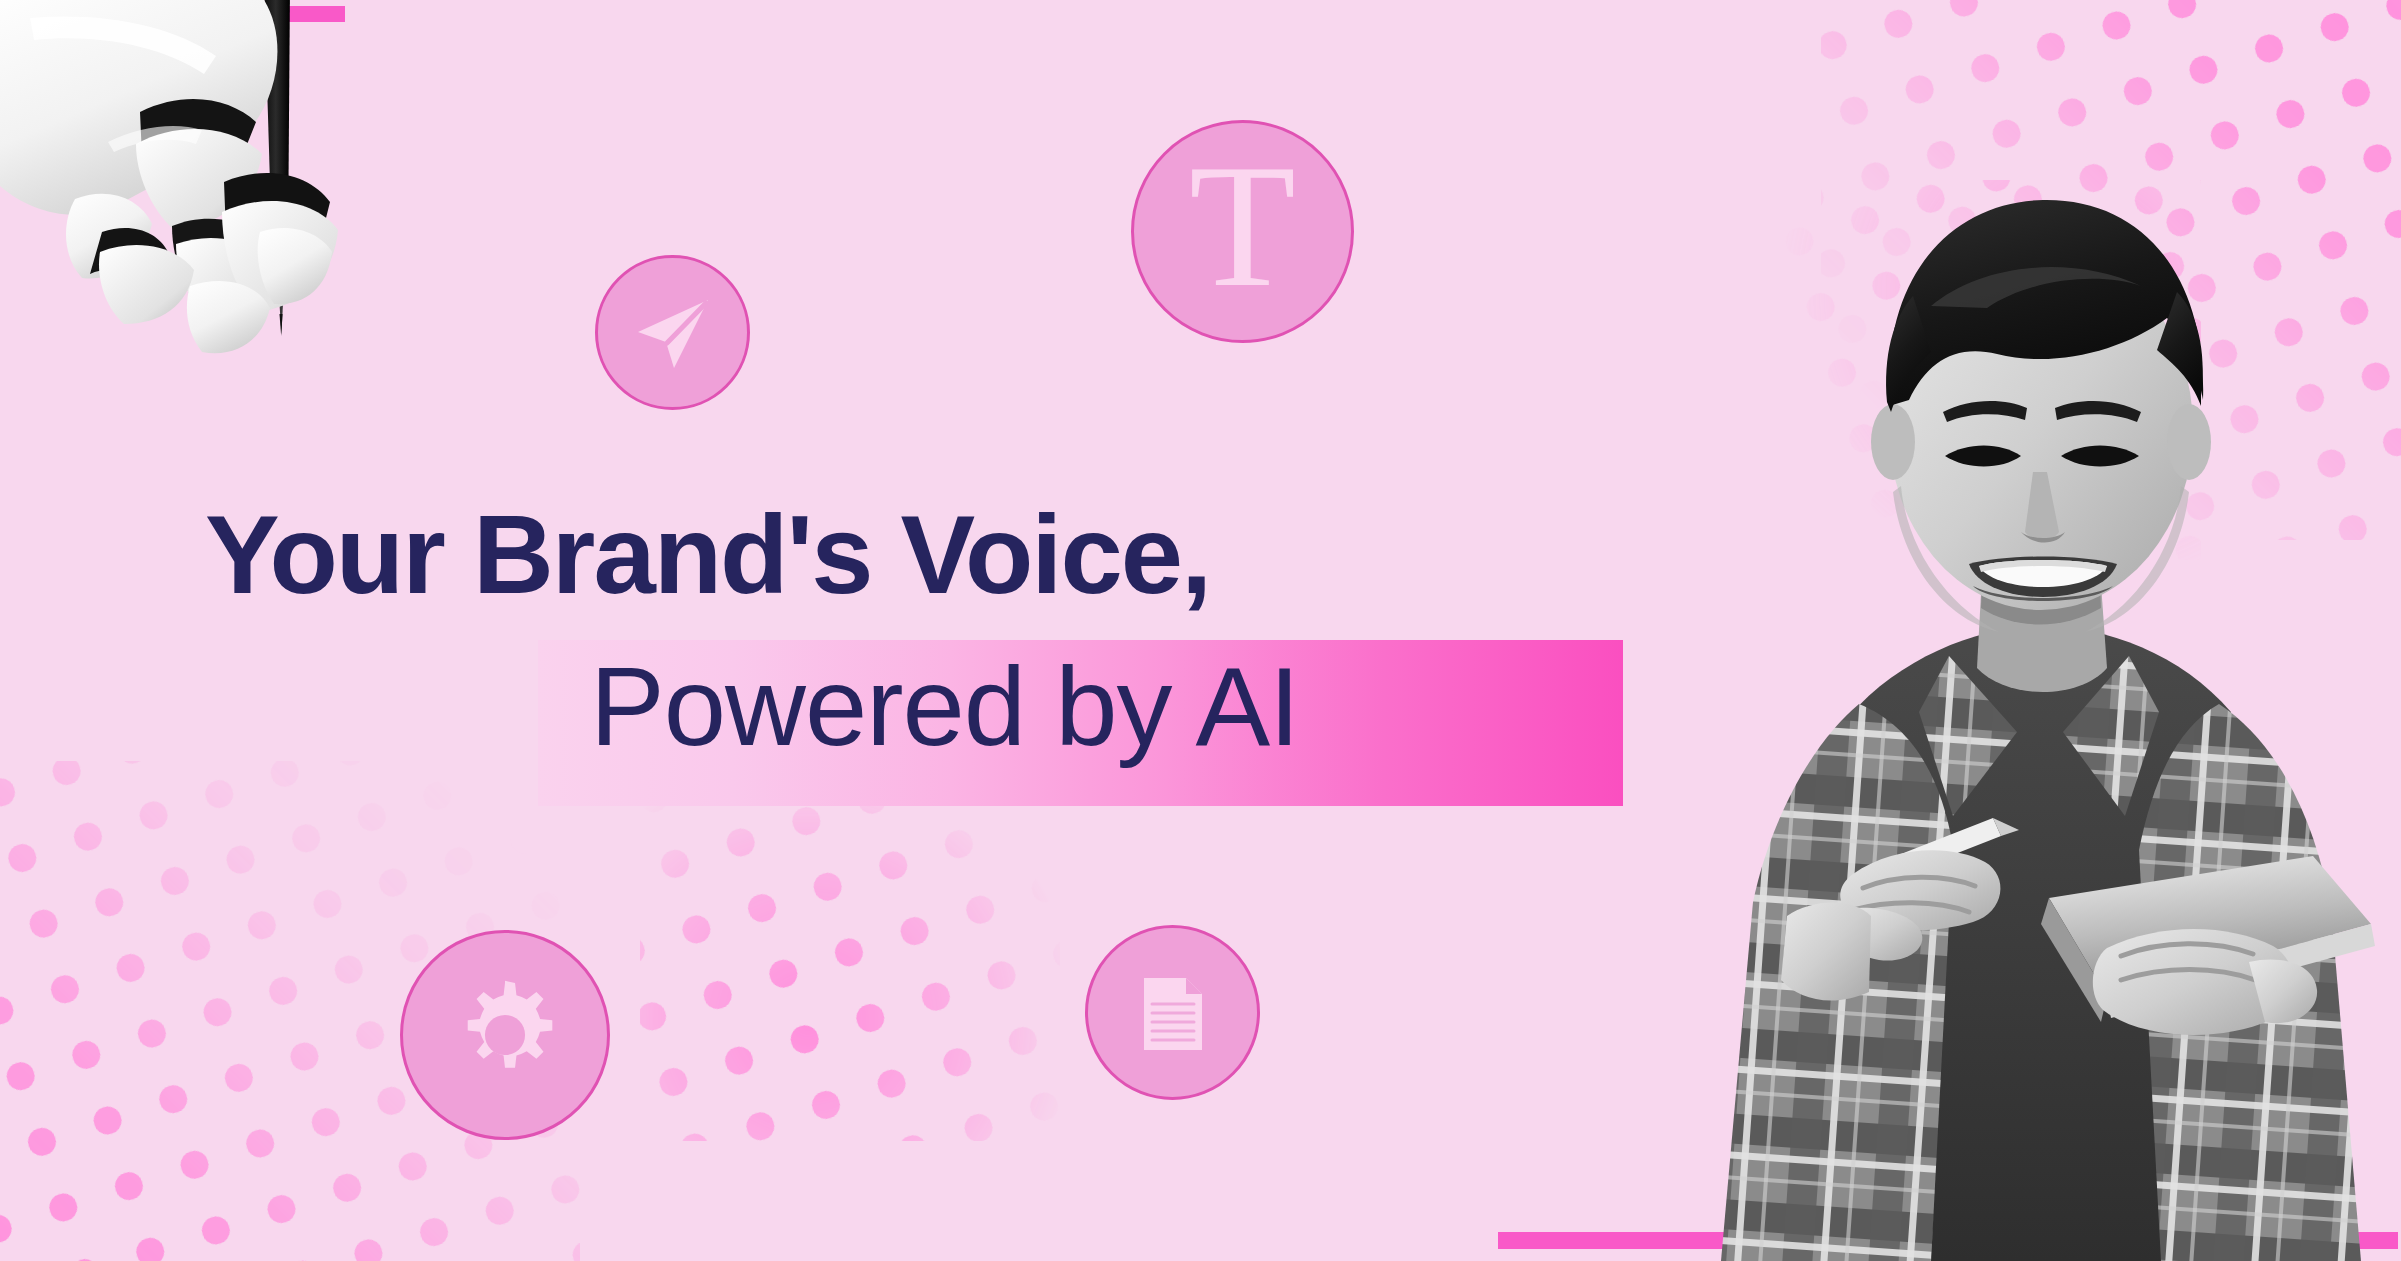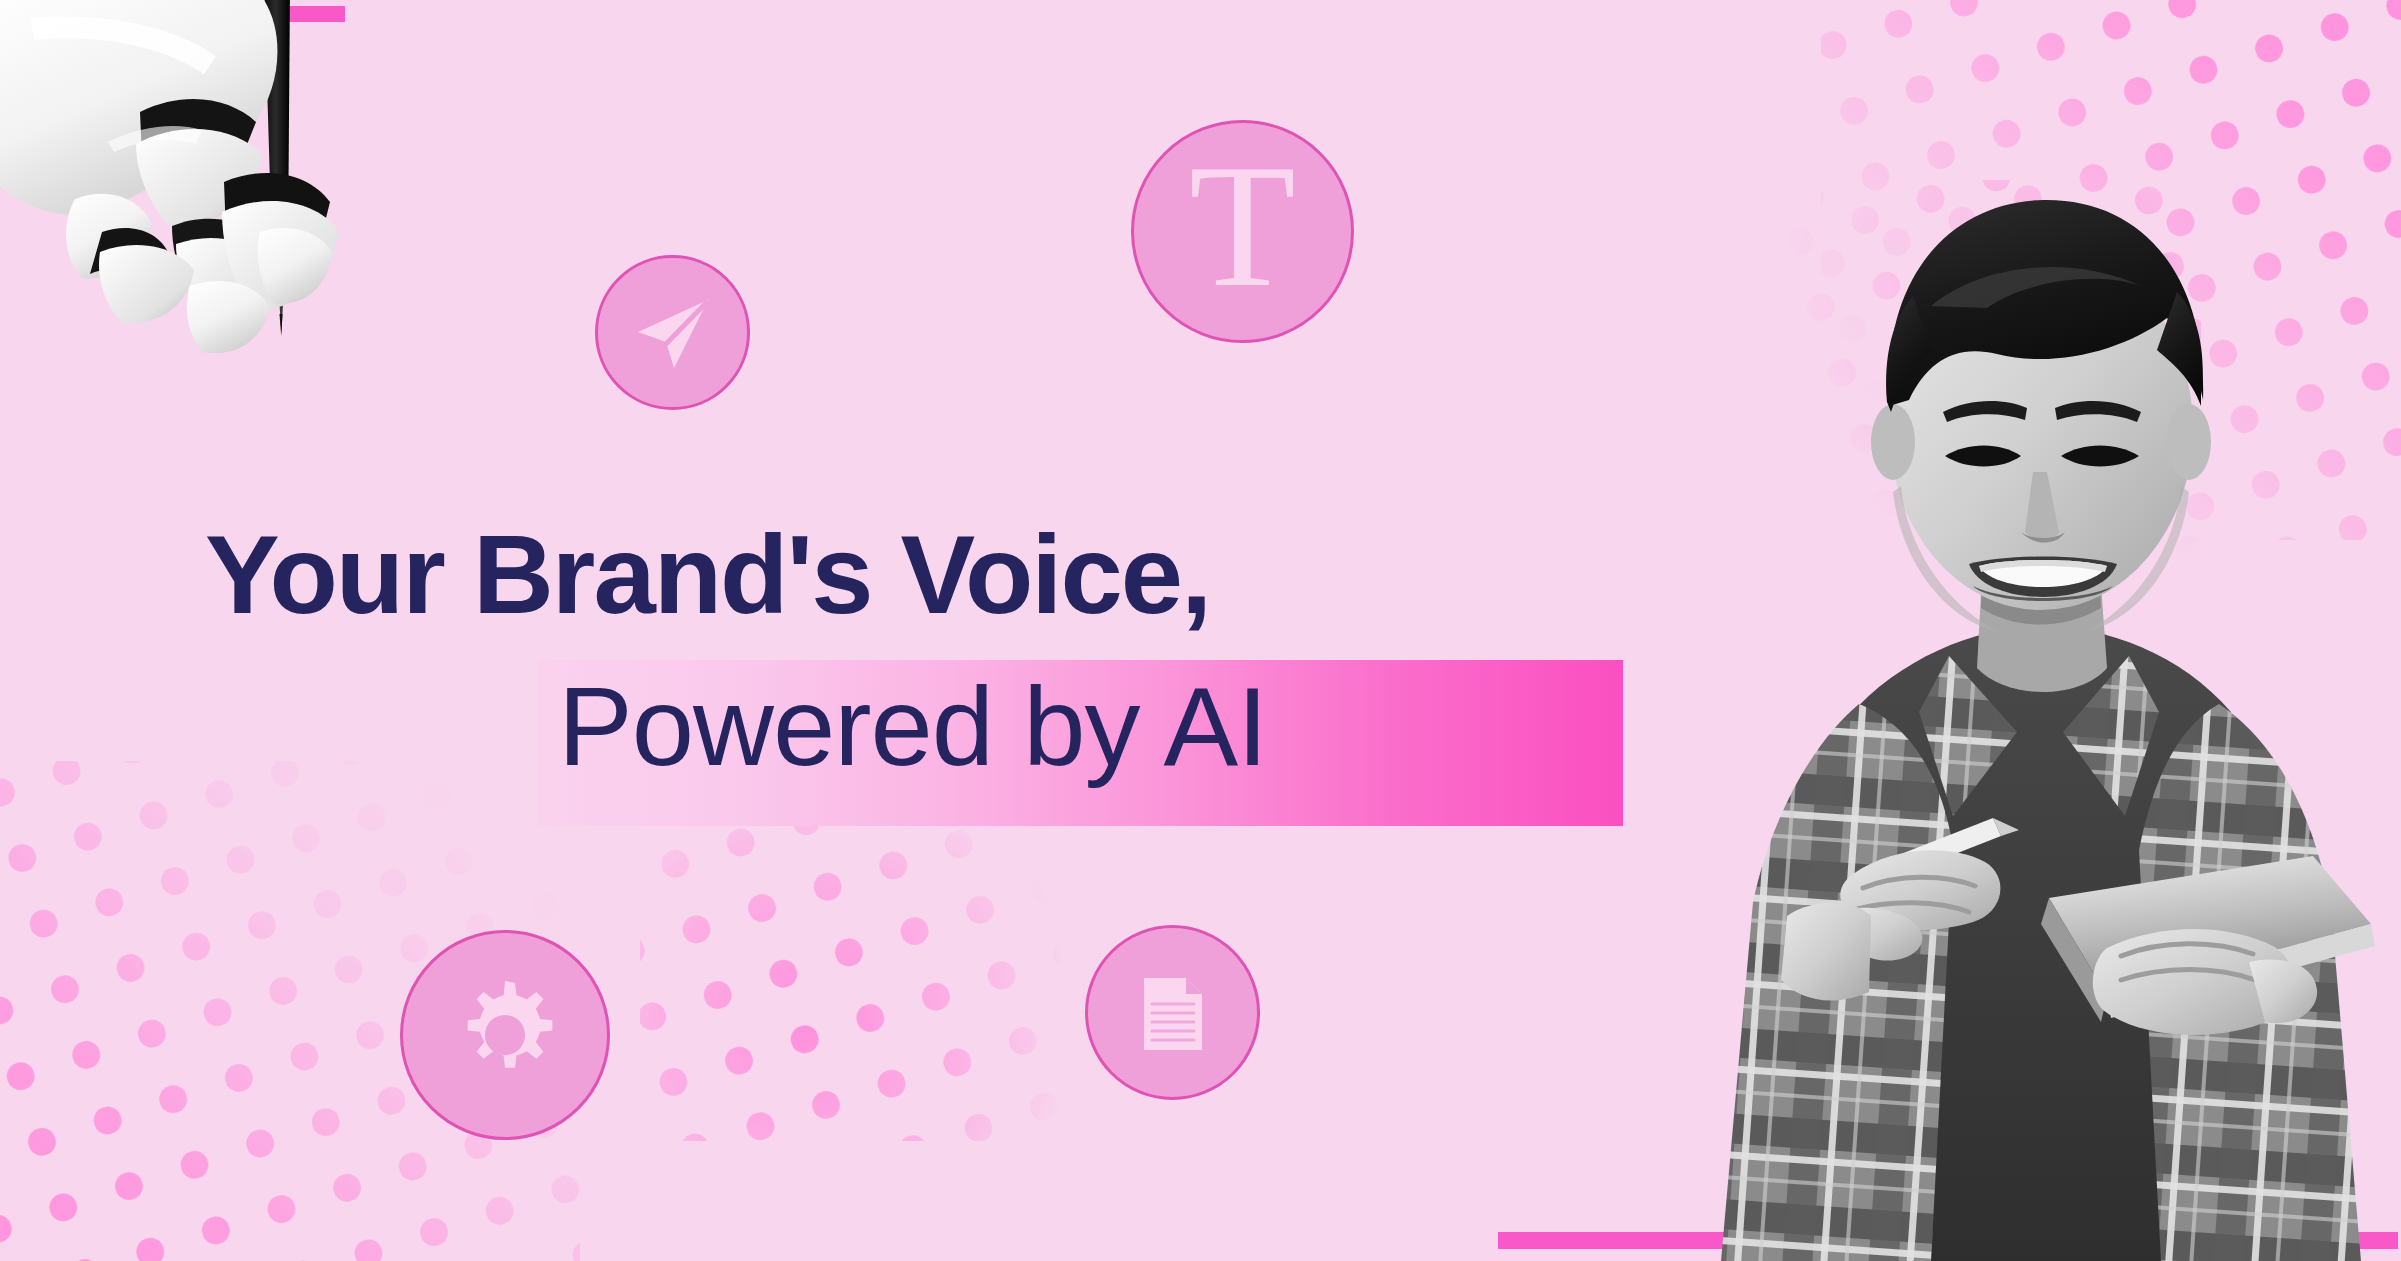--- a/index.html
+++ b/index.html
@@ -104,21 +104,21 @@
 
   
   #person-photo {
     position:absolute; right:-30px; bottom:0;
     width:830px; height:1105px;
   }
 
   
   #headline-block {
     position:absolute;
-    left:0; top:516px;
+    left:0; top:496px;
     width:1700px;
   }
   #headline-line-1 {
     font-size:112px;
     font-weight:700;
     letter-spacing:-2px;
     color:#26245e;
     line-height:1.05;
     padding-left:205px;
   }
@@ -138,20 +138,21 @@
   #headline-line-2 {
     position:relative;
     z-index:2;
     font-size:112px;
     font-weight:400;
     letter-spacing:-1px;
     color:#26245e;
     line-height:1.05;
     padding-left:558px;
     padding-top:34px;
+    margin-left:32px;
   }
 </style>
 </head>
 <body>
 
 <div id="stage">
 
   <div class="halftone rotated" id="halftone-top-right">
     <div class="dots"></div>
   </div>

